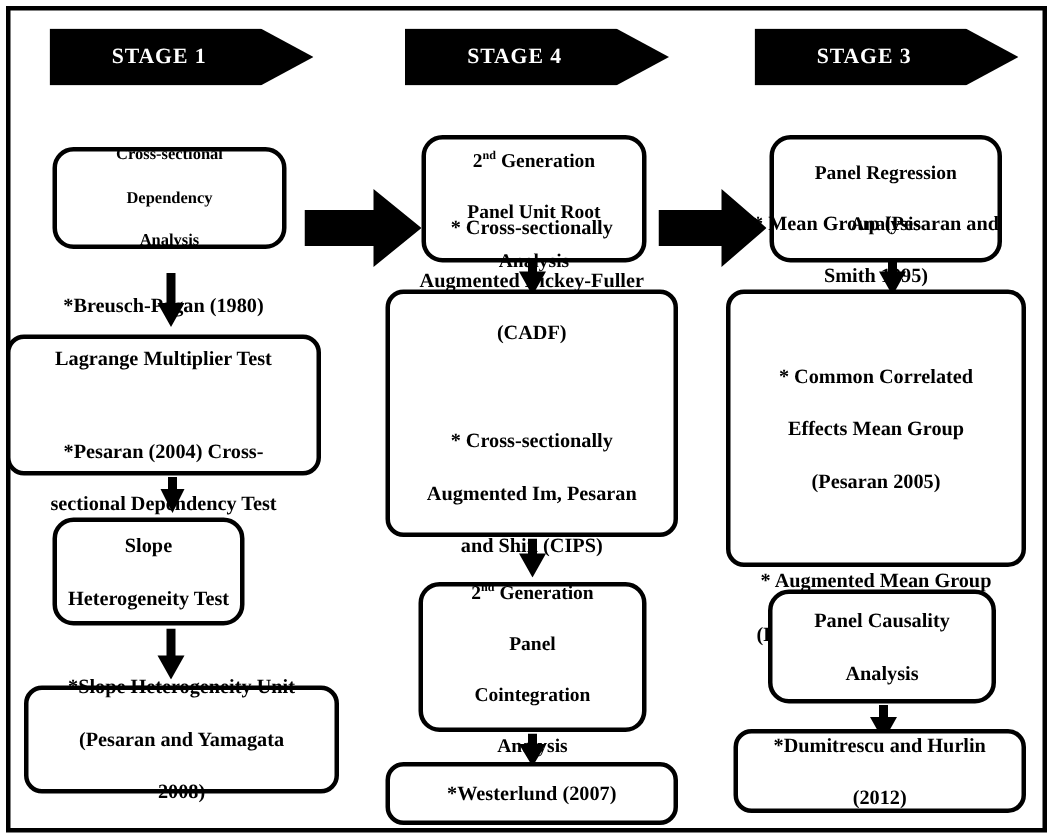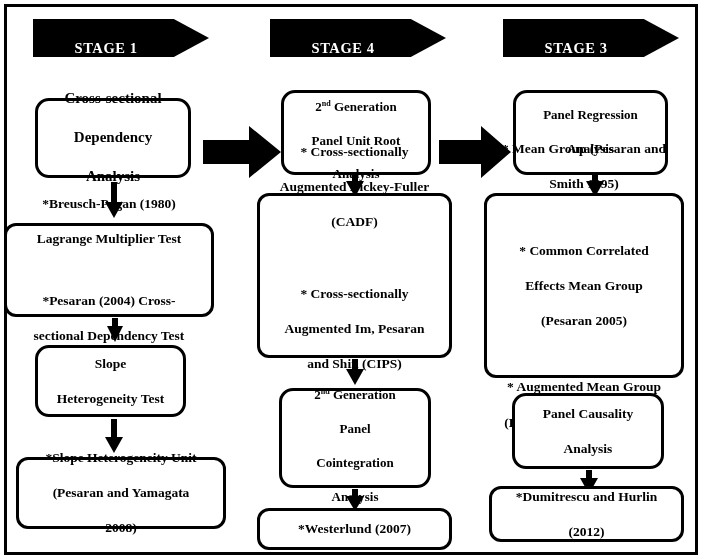--- a/index.html
+++ b/index.html
@@ -27,21 +27,21 @@
     border: 3px solid #000;
     box-sizing: border-box;
   }
 
   
   .stage-banner {
     position: absolute;
     background: #000;
     color: #fff;
     display: flex;
-    align-items: flex-end;
+    align-items: center;
     justify-content: center;
     -webkit-clip-path: polygon(0 0, 80% 0, 100% 50%, 80% 100%, 0 100%);
     clip-path: polygon(0 0, 80% 0, 100% 50%, 80% 100%, 0 100%);
   }
   .stage-banner span {
     font-weight: bold;
     font-size: 14.5px;
     letter-spacing: 0.6px;
     margin-right: 17%;
     white-space: nowrap;
@@ -85,21 +85,21 @@
   </div>
 
   <div class="stage-banner" style="left:270px; top:19px; width:176px; height:38px;">
     <span>STAGE 4</span>
   </div>
 
   <div class="stage-banner" style="left:503px; top:19px; width:176px; height:38px;">
     <span>STAGE 3</span>
   </div>
 
-  <div class="node rounded" style="left:35px; top:98px; width:156px; height:80px; font-size:15px;">
+  <div class="node rounded" style="left:35px; top:98px; width:156px; height:68px; font-size:11px;">
     <div class="txt">
       <div>Cross-sectional</div>
       <div>Dependency</div>
       <div>Analysis</div>
     </div>
   </div>
 
   <div class="v-arrow" style="left:103px; top:182px;">
     <svg width="22" height="36" viewBox="0 0 22 36">
         <path d="M8 0 h6 v20 h6 L11 36 L2 20 h6 Z" fill="#000"></path>
@@ -115,21 +115,21 @@
       <div>sectional Dependency Test</div>
     </div>
   </div>
 
   <div class="v-arrow" style="left:105px; top:318px;">
     <svg width="20" height="24" viewBox="0 0 20 24">
         <path d="M7 0 h6 v8 h5 L10 24 L2 8 h5 Z" fill="#000"></path>
       </svg>
   </div>
 
-  <div class="node rounded" style="left:35px; top:345px; width:151px; height:72px; font-size:13.5px;">
+  <div class="node rounded" style="left:35px; top:345px; width:128px; height:72px; font-size:13.5px;">
     <div class="txt">
       <div>Slope</div>
       <div>Heterogeneity Test</div>
     </div>
   </div>
 
   <div class="v-arrow" style="left:103px; top:419px;">
     <svg width="22" height="34" viewBox="0 0 22 34">
         <path d="M8 0 h6 v18 h6 L11 34 L2 18 h6 Z" fill="#000"></path>
       </svg>

